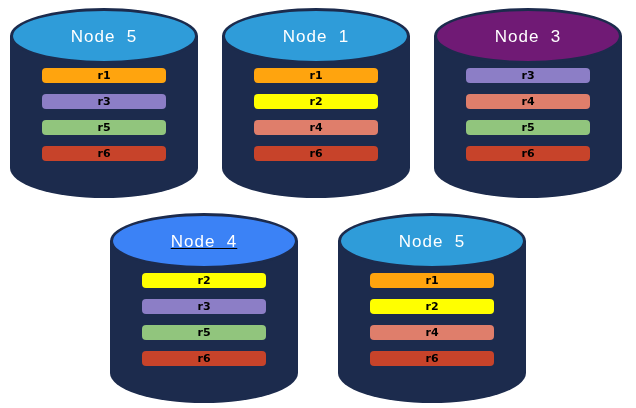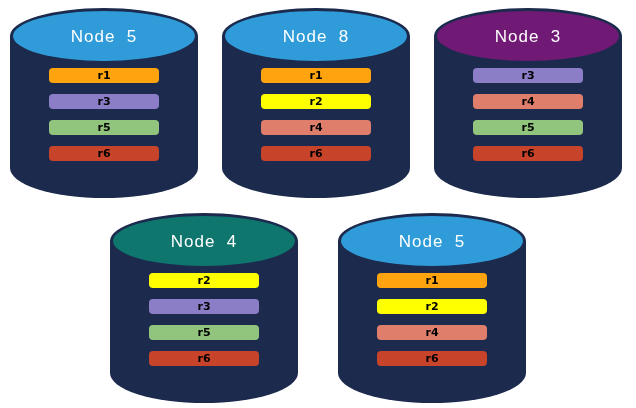--- a/index.html
+++ b/index.html
@@ -64,21 +64,21 @@
     position: absolute;
     left: 0;
     right: 0;
     top: 60px;
     display: flex;
     flex-direction: column;
     align-items: center;
     gap: 11px;
   }
   .bar {
-    width: 110px;
+    width: 124px;
     height: 15px;
     border-radius: 4px;
     display: flex;
     align-items: center;
     justify-content: center;
     font-family: "DejaVu Sans", sans-serif;
     font-weight: bold;
     font-size: 11px;
     line-height: 1;
   }
@@ -96,21 +96,21 @@
         <div class="bars">
           <div class="bar" style="background: rgb(255, 164, 14); color: rgb(0, 0, 0);">r1</div>
           <div class="bar" style="background: rgb(140, 126, 198); color: rgb(0, 0, 0);">r3</div>
           <div class="bar" style="background: rgb(145, 197, 125); color: rgb(0, 0, 0);">r5</div>
           <div class="bar" style="background: rgb(199, 67, 42); color: rgb(0, 0, 0);">r6</div>
         </div>
       </div>
       <div class="cylinder">
         <div class="cyl-body" style="background: rgb(28, 43, 77);"></div>
         <div class="cyl-top" style="background: rgb(47, 156, 217); border: 3px solid rgb(28, 43, 77);">
-          <div class="cyl-title" style="color: rgb(255, 255, 255);">Node  8</div>
+          <div class="cyl-title" style="color: rgb(255, 255, 255);">Node  1</div>
         </div>
         <div class="bars">
           <div class="bar" style="background: rgb(255, 164, 14); color: rgb(0, 0, 0);">r1</div>
           <div class="bar" style="background: rgb(255, 255, 0); color: rgb(0, 0, 0);">r2</div>
           <div class="bar" style="background: rgb(223, 126, 107); color: rgb(0, 0, 0);">r4</div>
           <div class="bar" style="background: rgb(199, 67, 42); color: rgb(0, 0, 0);">r6</div>
         </div>
       </div>
       <div class="cylinder">
         <div class="cyl-body" style="background: rgb(28, 43, 77);"></div>
@@ -121,21 +121,21 @@
           <div class="bar" style="background: rgb(140, 126, 198); color: rgb(0, 0, 0);">r3</div>
           <div class="bar" style="background: rgb(223, 126, 107); color: rgb(0, 0, 0);">r4</div>
           <div class="bar" style="background: rgb(145, 197, 125); color: rgb(0, 0, 0);">r5</div>
           <div class="bar" style="background: rgb(199, 67, 42); color: rgb(0, 0, 0);">r6</div>
         </div>
       </div>
     </div>
   <div class="row row-2">
       <div class="cylinder">
         <div class="cyl-body" style="background: rgb(28, 43, 77);"></div>
-        <div class="cyl-top" style="background: #0f766e; border: 3px solid rgb(28, 43, 77);">
+        <div class="cyl-top" style="background: #3b82f6; border: 3px solid rgb(28, 43, 77); text-decoration: underline;">
           <div class="cyl-title" style="color: rgb(255, 255, 255);">Node  4</div>
         </div>
         <div class="bars">
           <div class="bar" style="background: rgb(255, 255, 0); color: rgb(0, 0, 0);">r2</div>
           <div class="bar" style="background: rgb(140, 126, 198); color: rgb(0, 0, 0);">r3</div>
           <div class="bar" style="background: rgb(145, 197, 125); color: rgb(0, 0, 0);">r5</div>
           <div class="bar" style="background: rgb(199, 67, 42); color: rgb(0, 0, 0);">r6</div>
         </div>
       </div>
       <div class="cylinder">

